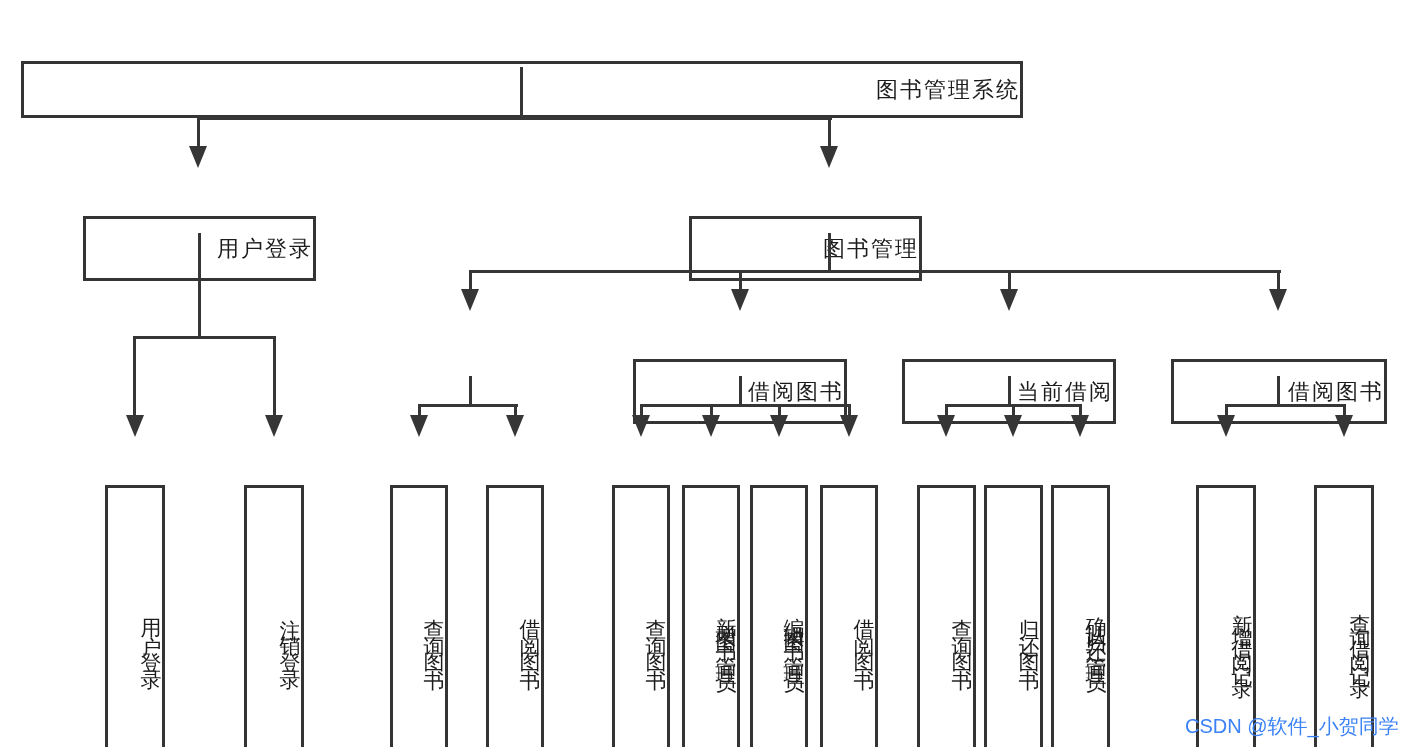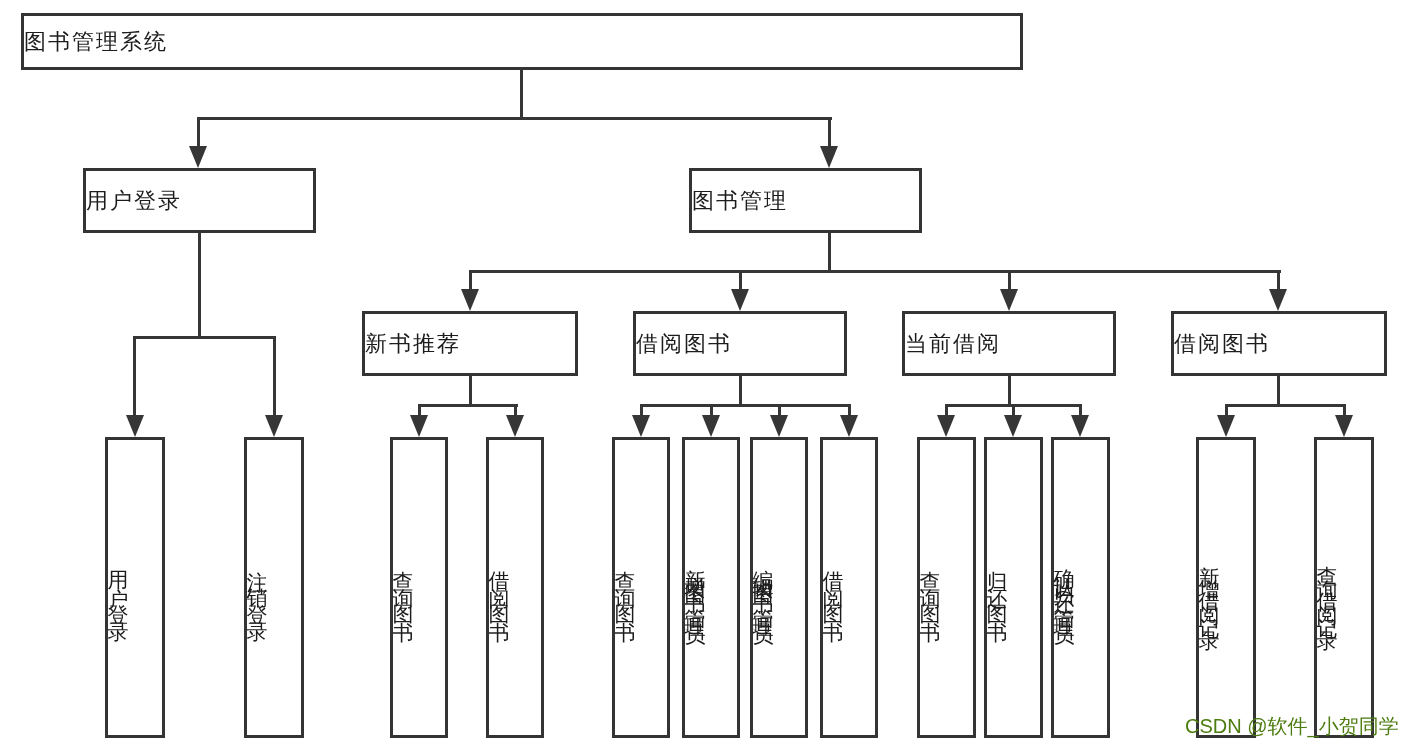--- a/index.html
+++ b/index.html
@@ -10,22 +10,23 @@
     font-family:"Liberation Sans","DejaVu Sans",sans-serif;
     overflow:hidden;
   }
   .box{
     position:absolute;
     box-sizing:border-box;
     border:3px solid #343434;
     background:#ffffff;
     display:flex;
     align-items:center;
-    justify-content:flex-start;
+    justify-content:flex-end;
     color:#1c1c1c;
+    margin-top:48px;
   }
   .hlabel{
     font-size:22px;
     letter-spacing:2px;
     white-space:nowrap;
   }
   .vtext{
     writing-mode:vertical-rl;
     text-orientation:mixed;
     font-size:21px;
@@ -45,21 +46,21 @@
     width:0;height:0;
     border-left:9px solid transparent;
     border-right:9px solid transparent;
     border-top:22px solid #363636;
   }
   .watermark{
     position:absolute;
     left:1185px;top:713px;
     width:218px;
     font-size:20px;
-    color:#4d7c0f;
+    color:#3b82f6;
     white-space:nowrap;
     z-index:5;
   }
 </style>
 </head>
 <body>
 
 <div id="canvas">
 
   <div class="box" style="left:21px;top:13px;width:1002px;height:57px">
@@ -67,23 +68,20 @@
   </div>
 
   <div class="box" style="left:83px;top:168px;width:233px;height:65px">
     <span class="hlabel">用户登录</span>
   </div>
 
   <div class="box" style="left:689px;top:168px;width:233px;height:65px">
     <span class="hlabel">图书管理</span>
   </div>
 
-  <div class="box" style="left:362px;top:311px;width:216px;height:65px">
-    <span class="hlabel">新书推荐</span>
-  </div>
 
   <div class="box" style="left:633px;top:311px;width:214px;height:65px">
     <span class="hlabel">借阅图书</span>
   </div>
 
   <div class="box" style="left:902px;top:311px;width:214px;height:65px">
     <span class="hlabel">当前借阅</span>
   </div>
 
   <div class="box" style="left:1171px;top:311px;width:216px;height:65px">

